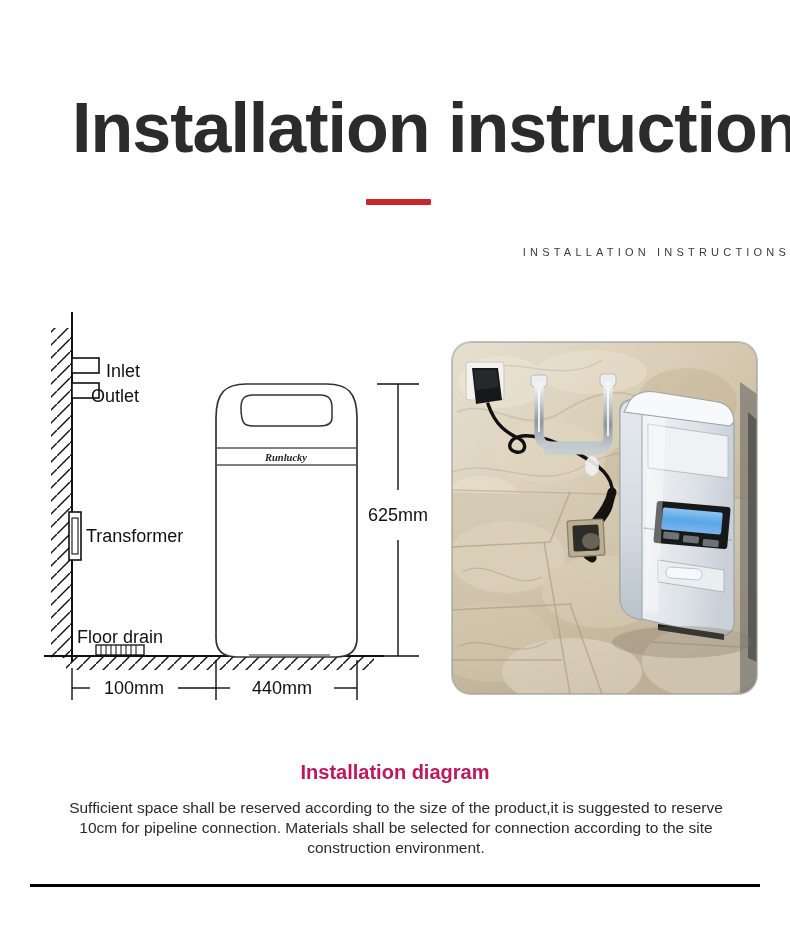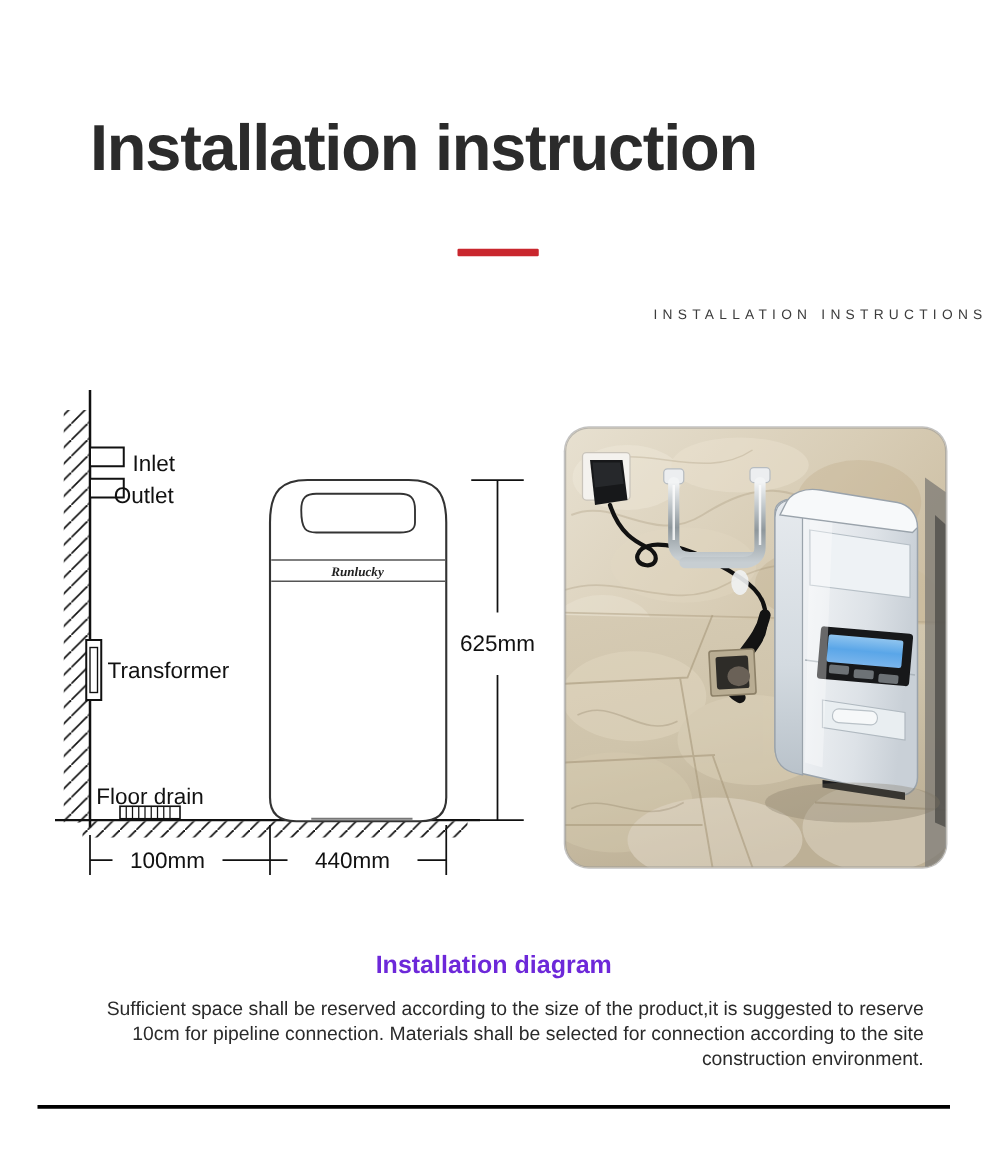--- a/index.html
+++ b/index.html
@@ -16,21 +16,21 @@
     font-family: "Liberation Sans", sans-serif;
     color: #2b2b2b;
   }
 
   
   .page-title {
     position: absolute;
     left: 72px;
     top: 93px;
     width: 660px;
-    font-size: 52px;
+    font-size: 70px;
     font-weight: bold;
     letter-spacing: -1px;
     line-height: 1;
     color: #2b2b2b;
     white-space: nowrap;
   }
   .title-rule {
     position: absolute;
     left: 366px;
     top: 199px;
@@ -77,31 +77,31 @@
 
   
   .caption-title {
     position: absolute;
     left: 0;
     top: 761px;
     width: 790px;
     text-align: center;
     font-size: 20px;
     font-weight: bold;
-    color: #6d28d9;
+    color: #be185d;
   }
   .caption-body {
     position: absolute;
     left: 53px;
     top: 798px;
     width: 686px;
     font-size: 15.5px;
     line-height: 20px;
     color: #2b2b2b;
-    text-align: right;
+    text-align: center;
   }
 
   
   .bottom-rule {
     position: absolute;
     left: 30px;
     top: 884px;
     width: 730px;
     height: 3px;
     background: #000000;

